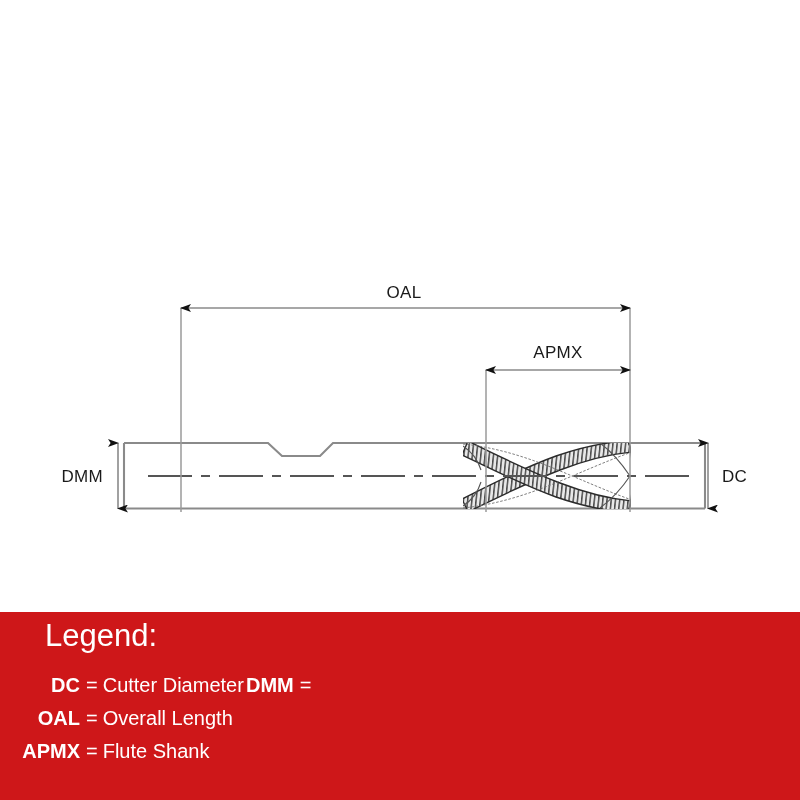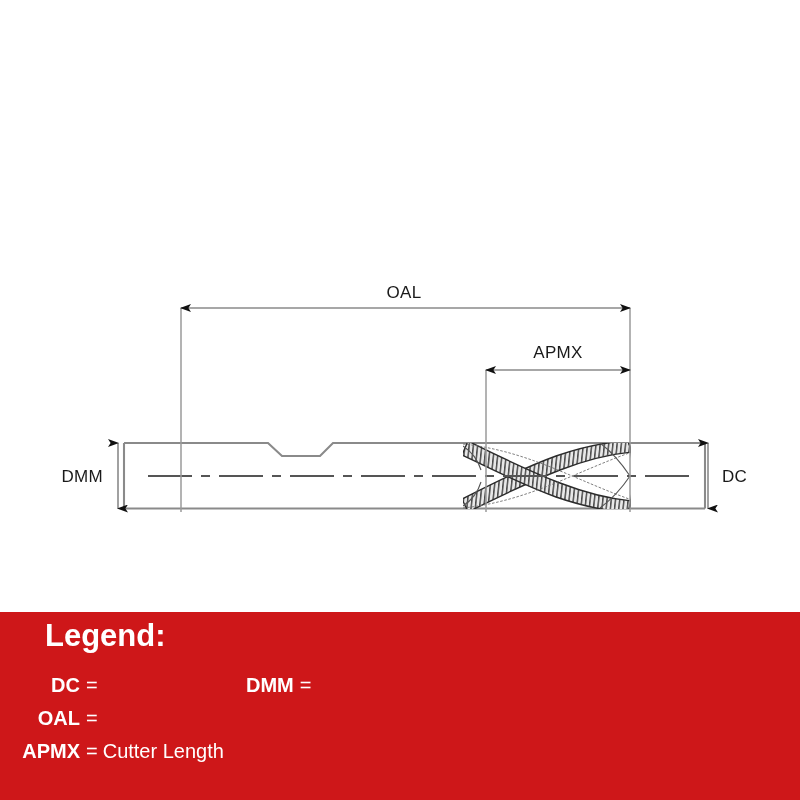--- a/index.html
+++ b/index.html
@@ -46,21 +46,21 @@
     height: 188px;
     background: #ce1719;
     box-sizing: border-box;
   }
   #legend-title {
     position: absolute;
     left: 45px;
     top: 8px;
     font-family: "Liberation Sans", sans-serif;
     font-size: 31px;
-    font-weight: bold;
+    font-weight: normal;
     color: #ffffff;
     letter-spacing: 0px;
     line-height: 1;
   }
   #legend-rows {
     position: absolute;
     left: 0;
     top: 62px;
     width: 800px;
   }
@@ -196,36 +196,38 @@
 
 <div id="legend-panel">
   <div id="legend-title">Legend:</div>
 
   <div id="legend-rows">
 
     <div class="legend-row">
       <span class="legend-entry primary">
         <span class="legend-abbr">DC</span>
         <span class="legend-eq">=</span>
+        <span class="legend-desc">Cutter Diameter</span>
       </span>
       <span class="legend-entry secondary">
         <span class="legend-abbr">DMM</span>
         <span class="legend-eq">=</span>
       </span>
     </div>
 
     <div class="legend-row">
       <span class="legend-entry primary">
         <span class="legend-abbr">OAL</span>
         <span class="legend-eq">=</span>
+        <span class="legend-desc">Overall Length</span>
       </span>
     </div>
 
     <div class="legend-row">
       <span class="legend-entry primary">
         <span class="legend-abbr">APMX</span>
         <span class="legend-eq">=</span>
-        <span class="legend-desc">Cutter Length</span>
+        <span class="legend-desc">Flute Shank</span>
       </span>
     </div>
 
   </div>
 </div>
 
 </body></html>

